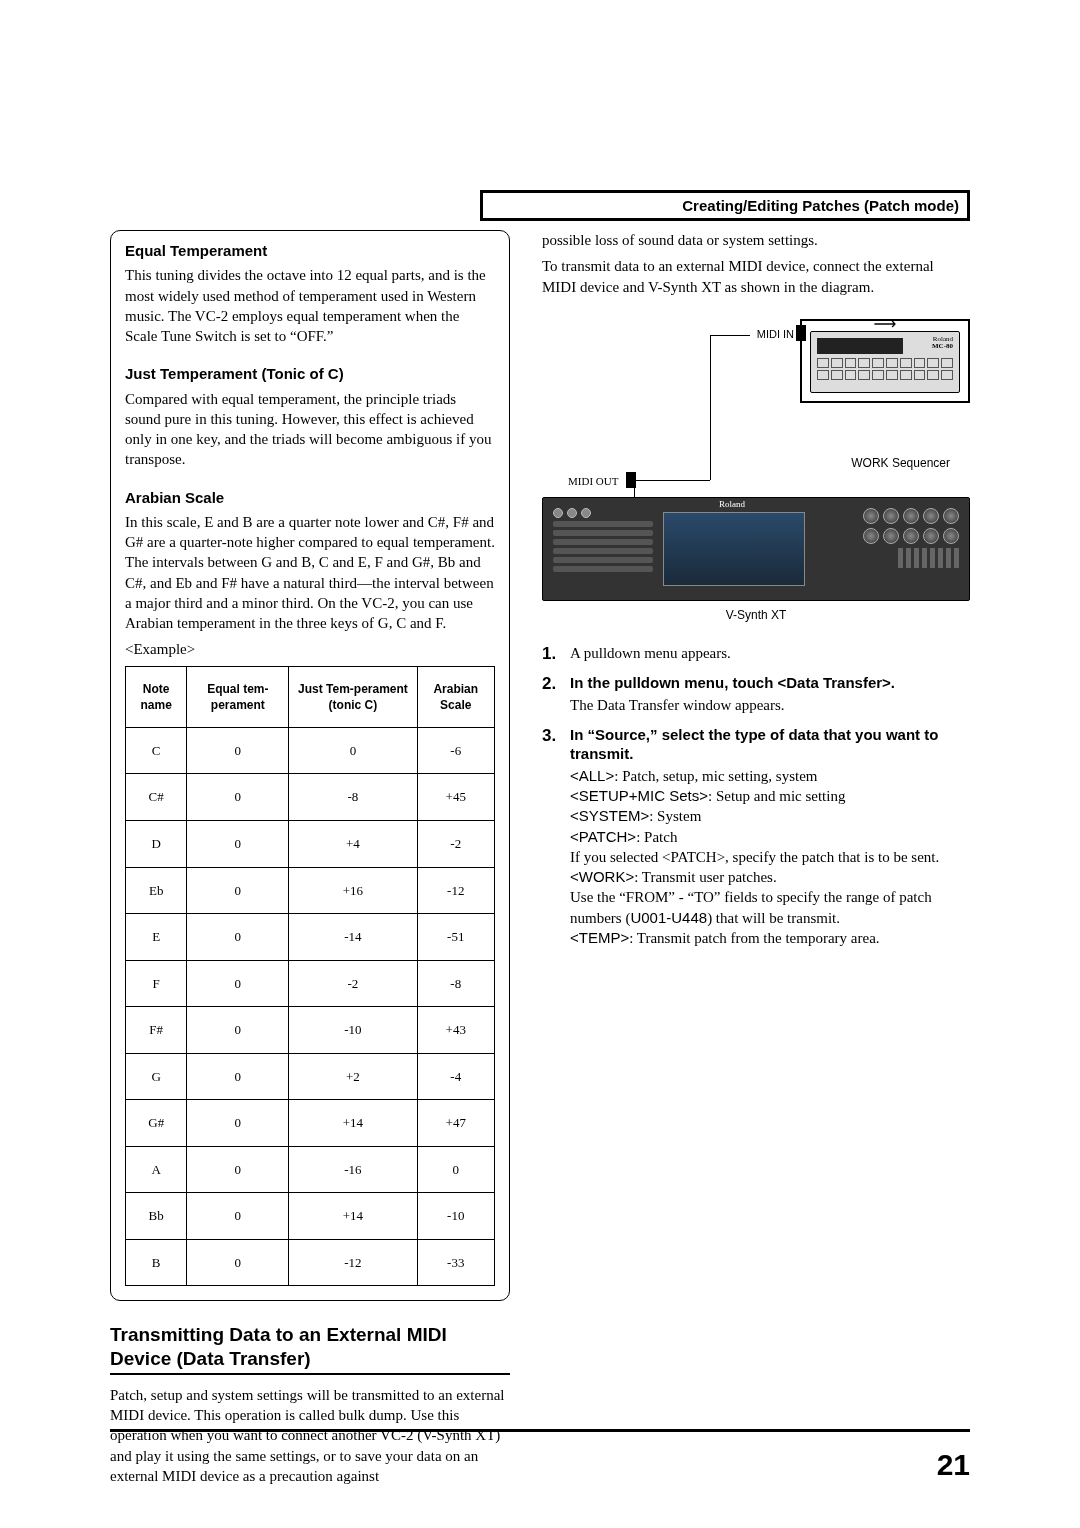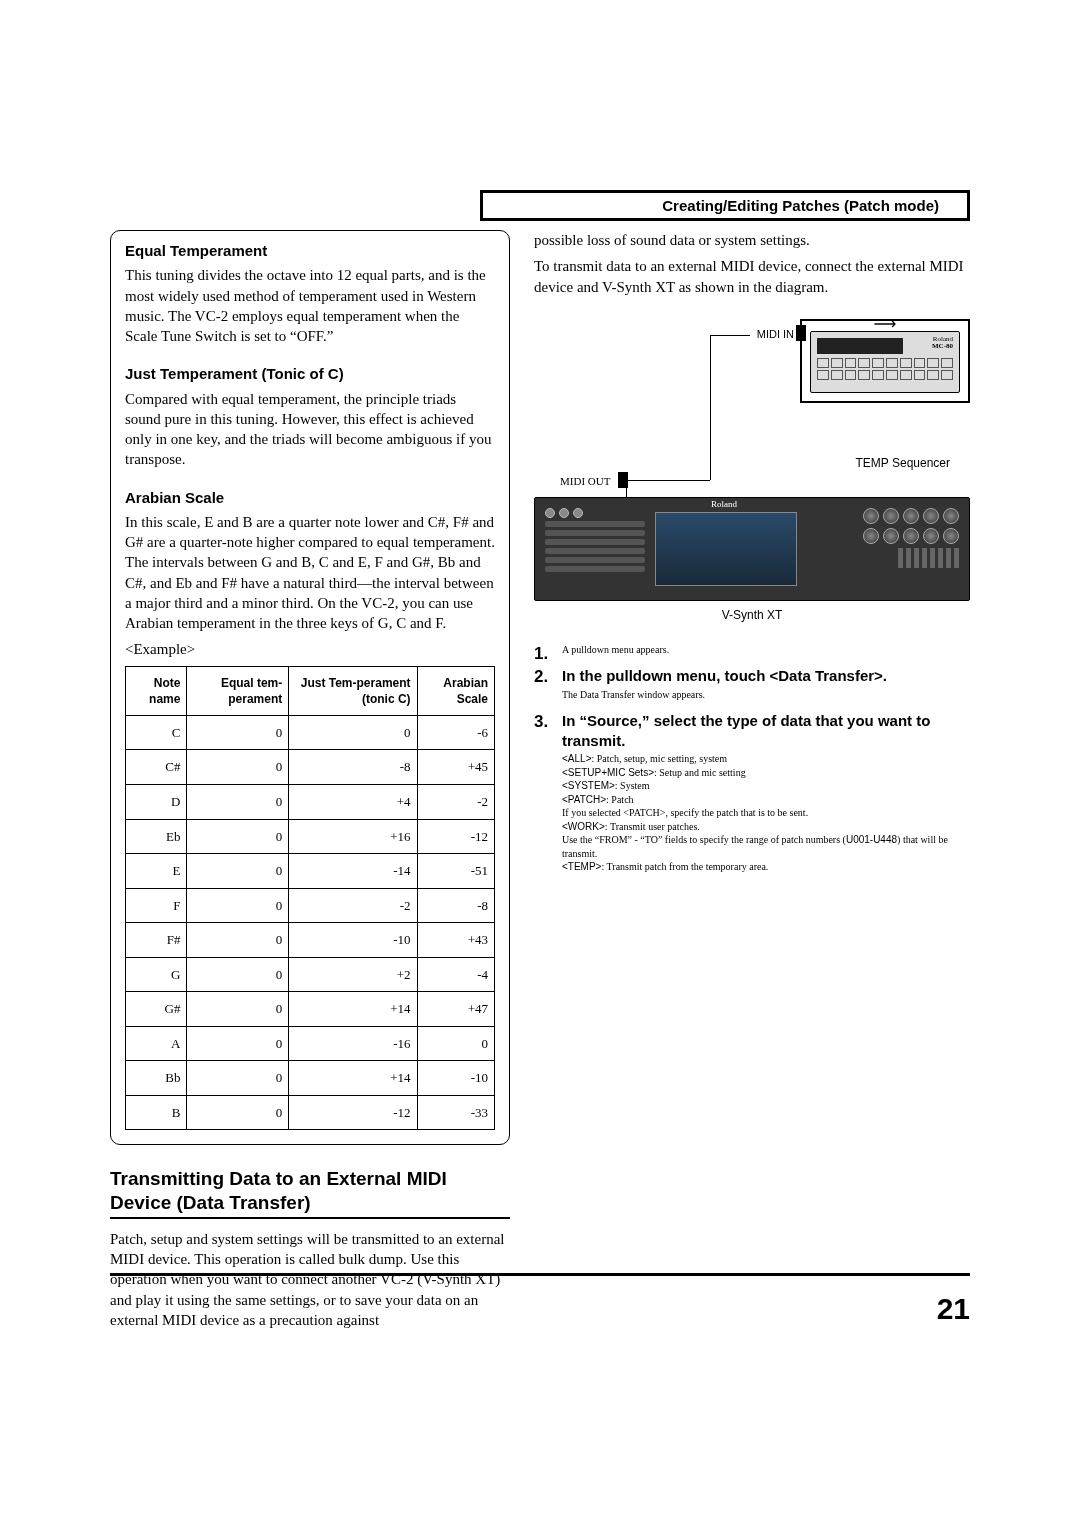--- a/index.html
+++ b/index.html
@@ -16,30 +16,30 @@
     box-sizing: border-box;
     position: relative;
   }
   .header-bar {
     position: absolute;
     top: 190px;
     right: 110px;
     left: 480px;
     border: 3px solid #000;
     border-radius: 0px;
-    padding: 4px 28px;
+    padding: 4px 8px;
     box-sizing: border-box;
     font-family: Arial, Helvetica, sans-serif;
     font-weight: bold;
     font-size: 15px;
     text-align: right;
   }
   .content-wrap {
     display: flex;
-    gap: 24px;
+    gap: 32px;
     margin-top: 50px;
   }
   .col {
     flex: 1;
     font-size: 15px;
     line-height: 1.35;
   }
   .col.left { flex: 0 0 400px; }
   .col.right { flex: 1; }
 
@@ -69,22 +69,22 @@
   .example-label { margin-top: 6px; }
 
   table.tuning {
     border-collapse: collapse;
     width: 100%;
     font-size: 13px;
     margin-top: 4px;
   }
   table.tuning th, table.tuning td {
     border: 1px solid #000;
-    padding: 8px 6px;
-    text-align: right;
+    padding: 14px 6px;
+    text-align: center;
     vertical-align: top;
   }
   table.tuning th {
     font-family: Arial, Helvetica, sans-serif;
     font-weight: bold;
     font-size: 12px;
   }
 
   .diagram {
     width: 100%;
@@ -288,21 +288,21 @@
     font-weight: bold;
     font-size: 17px;
   }
   .step-head {
     font-family: Arial, Helvetica, sans-serif;
     font-weight: bold;
     font-size: 15px;
     line-height: 1.3;
   }
   .step-body {
-    font-size: 10px;
+    font-size: 15px;
     margin-top: 2px;
   }
   .angle { font-family: Arial, Helvetica, sans-serif; font-weight: normal; }
 
   .footer-rule {
     position: absolute;
     left: 110px;
     right: 110px;
     bottom: 120px;
     border-top: 3px solid #000;
@@ -465,21 +465,21 @@
                 <div class="sq"></div>
                 <div class="sq"></div>
                 <div class="sq"></div>
                 <div class="sq"></div>
                 <div class="sq"></div>
               </div>
           </div>
         </div>
         <span class="seq-midi-in-label">MIDI IN</span>
         <div class="seq-midi-in-symbol"></div>
-        <span class="seq-caption">TEMP Sequencer</span>
+        <span class="seq-caption">WORK Sequencer</span>
 
         <div class="midi-line-h" style="top:28px; right:220px; width:40px;"></div>
         <div class="midi-line-v" style="top:28px; left:calc(100% - 260px); height:145px;"></div>
         <div class="midi-line-h" style="top:173px; left:92px; width:calc(100% - 260px - 92px);"></div>
         <div class="midi-line-v" style="top:173px; left:92px; height:18px;"></div>
 
         <span class="midi-out-label">MIDI OUT</span>
         <div class="midi-out-symbol"></div>
 
         <div class="synth-box">

